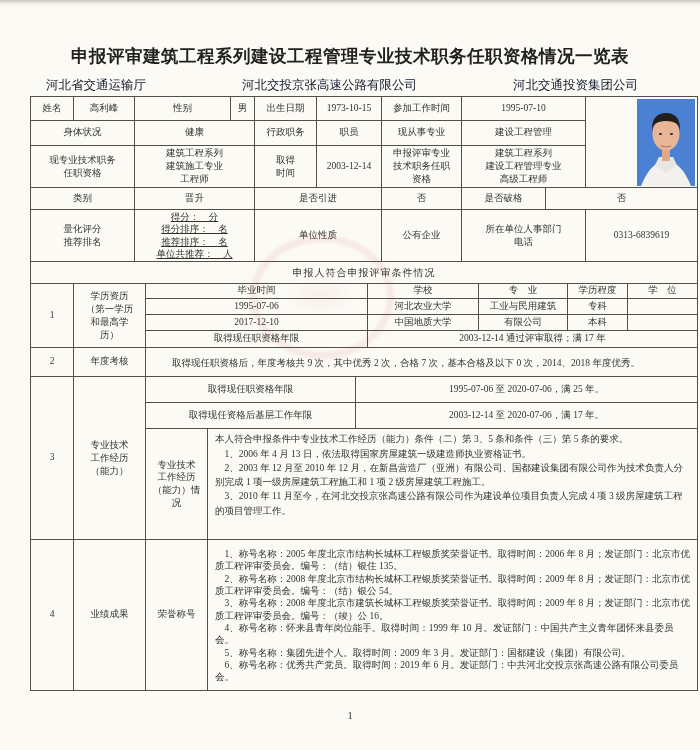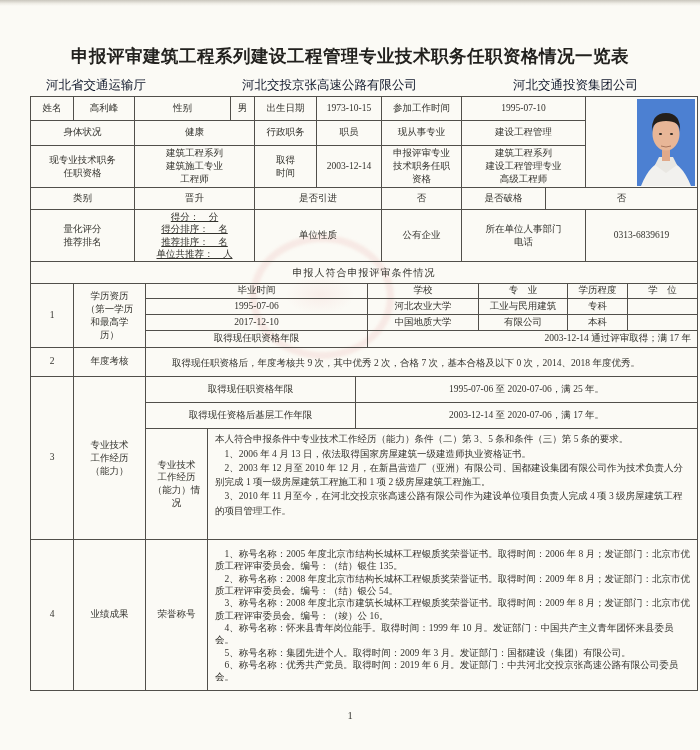--- a/index.html
+++ b/index.html
@@ -17,21 +17,21 @@
   .orgs{position:absolute;top:77px;left:46px;width:592px;display:flex;
     justify-content:space-between;font-size:12.5px;color:#0f172a;}
   .sheet{position:absolute;top:96px;left:30px;width:667px;}
   table{border-collapse:collapse;table-layout:fixed;width:667px;}
   table + table{margin-top:-1px;}
   td{border:1px solid #514f4a;font-size:9.5px;line-height:1.25;
     text-align:center;vertical-align:middle;padding:1px 2px;
     overflow:hidden;color:#33322d;}
   td.ml{white-space:pre-line;line-height:1.35;}
   td.quant{white-space:pre-line;line-height:1.3;text-decoration:underline;}
-  td.lt{text-align:right;padding:2px 6px;}
+  td.lt{text-align:center;padding:2px 6px;}
   td.long{white-space:pre-line;text-align:left;vertical-align:top;
     padding:3px 7px 2px 7px;}
   td.long.mid{line-height:1.5;}
   td.long.tight{line-height:1.3;}
   .sec-head{font-size:10px;letter-spacing:1px;text-align:center;}
   .photo-cell{padding:0 2px 0 0;text-align:right;vertical-align:middle;}
   .seal{position:absolute;top:235px;left:250px;width:130px;height:110px;
     border:7px solid rgba(216,92,92,.10);border-radius:50%;
     filter:blur(1.5px);pointer-events:none;}
   .seal2{position:absolute;top:275px;left:285px;width:70px;height:40px;

